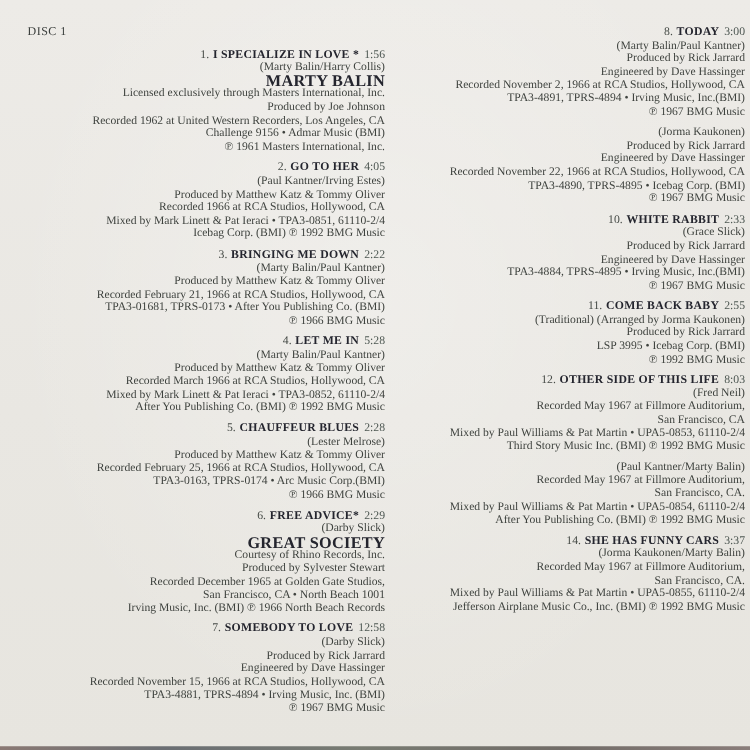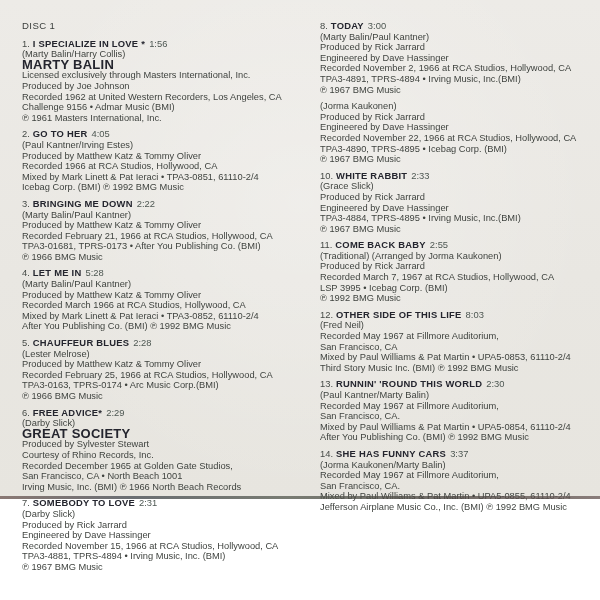--- a/index.html
+++ b/index.html
@@ -5,25 +5,25 @@
   html, body {
     margin: 0;
     padding: 0;
     width: 600px;
     height: 600px;
     overflow: hidden;
   }
   .page {
     position: relative;
     width: 600px;
-    height: 499px;
+    height: 600px;
     background:
       radial-gradient(ellipse at 50% 40%, rgba(255,255,255,0.25), rgba(0,0,0,0) 70%),
       linear-gradient(180deg, #edebe7 0%, #e9e7e2 55%, #e7e5df 100%);
-    font-family: Liberation Sans, sans-serif;
+    font-family: Liberation Serif, serif;
     color: #3e423e;
   }
   
   .scan-edge {
     position: absolute;
     left: 0;
     bottom: 0;
     width: 100%;
     height: 3px;
     background: linear-gradient(90deg, #6b5550 0%, #41474f 22%, #53584e 48%, #4a4440 75%, #6a5a58 100%);
@@ -37,20 +37,21 @@
   .col-2 { left: 320px; width: 276px; }
   .disc-label {
     font-size: 9.6px;
     line-height: 10.6px;
     letter-spacing: 0.4px;
     margin-bottom: 7px;
     color: #3a3e3c;
   }
   .track {
     margin-bottom: 6px;
+    text-align: right;
   }
   .t-head {
     font-size: 9.4px;
     line-height: 10.6px;
     white-space: nowrap;
   }
   .t-num {
     color: #454a46;
     margin-right: 3px;
   }
@@ -123,28 +124,28 @@
         <div class="t-line">(Lester Melrose)</div>
         <div class="t-line">Produced by Matthew Katz &amp; Tommy Oliver</div>
         <div class="t-line">Recorded February 25, 1966 at RCA Studios, Hollywood, CA</div>
         <div class="t-line">TPA3-0163, TPRS-0174 • Arc Music Corp.(BMI)</div>
         <div class="t-line">℗ 1966 BMG Music</div>
       </div>
       <div class="track">
         <div class="t-head"><span class="t-num">6.</span><span class="t-title">FREE ADVICE*</span><span class="t-time">2:29</span></div>
         <div class="t-line">(Darby Slick)</div>
         <div class="t-artist">GREAT SOCIETY</div>
+        <div class="t-line">Courtesy of Rhino Records, Inc.</div>
         <div class="t-line">Produced by Sylvester Stewart</div>
-        <div class="t-line">Courtesy of Rhino Records, Inc.</div>
         <div class="t-line">Recorded December 1965 at Golden Gate Studios,</div>
         <div class="t-line">San Francisco, CA • North Beach 1001</div>
         <div class="t-line">Irving Music, Inc. (BMI) ℗ 1966 North Beach Records</div>
       </div>
       <div class="track">
-        <div class="t-head"><span class="t-num">7.</span><span class="t-title">SOMEBODY TO LOVE</span><span class="t-time">2:31</span></div>
+        <div class="t-head"><span class="t-num">7.</span><span class="t-title">SOMEBODY TO LOVE</span><span class="t-time">12:58</span></div>
         <div class="t-line">(Darby Slick)</div>
         <div class="t-line">Produced by Rick Jarrard</div>
         <div class="t-line">Engineered by Dave Hassinger</div>
         <div class="t-line">Recorded November 15, 1966 at RCA Studios, Hollywood, CA</div>
         <div class="t-line">TPA3-4881, TPRS-4894 • Irving Music, Inc. (BMI)</div>
         <div class="t-line">℗ 1967 BMG Music</div>
       </div>
     </div>
   <div class="col col-2">
       <div class="track">
@@ -169,34 +170,32 @@
         <div class="t-line">(Grace Slick)</div>
         <div class="t-line">Produced by Rick Jarrard</div>
         <div class="t-line">Engineered by Dave Hassinger</div>
         <div class="t-line">TPA3-4884, TPRS-4895 •  Irving Music, Inc.(BMI)</div>
         <div class="t-line">℗ 1967 BMG Music</div>
       </div>
       <div class="track">
         <div class="t-head"><span class="t-num">11.</span><span class="t-title">COME BACK BABY</span><span class="t-time">2:55</span></div>
         <div class="t-line">(Traditional) (Arranged by Jorma Kaukonen)</div>
         <div class="t-line">Produced by Rick Jarrard</div>
-        <div class="t-line">Recorded March 7, 1967 at RCA Studios, Hollywood, CA</div>
         <div class="t-line">LSP 3995 • Icebag Corp. (BMI)</div>
         <div class="t-line">℗ 1992 BMG Music</div>
       </div>
       <div class="track">
         <div class="t-head"><span class="t-num">12.</span><span class="t-title">OTHER SIDE OF THIS LIFE</span><span class="t-time">8:03</span></div>
         <div class="t-line">(Fred Neil)</div>
         <div class="t-line">Recorded May 1967 at Fillmore Auditorium,</div>
         <div class="t-line">San Francisco, CA</div>
         <div class="t-line">Mixed by Paul Williams &amp; Pat Martin • UPA5-0853, 61110-2/4</div>
         <div class="t-line">Third Story Music Inc. (BMI)  ℗ 1992 BMG Music</div>
       </div>
       <div class="track">
-        <div class="t-head"><span class="t-num">13.</span><span class="t-title">RUNNIN' 'ROUND THIS WORLD</span><span class="t-time">2:30</span></div>
         <div class="t-line">(Paul Kantner/Marty Balin)</div>
         <div class="t-line">Recorded May 1967 at Fillmore Auditorium,</div>
         <div class="t-line">San Francisco, CA.</div>
         <div class="t-line">Mixed by Paul Williams &amp; Pat Martin  • UPA5-0854, 61110-2/4</div>
         <div class="t-line">After You Publishing Co. (BMI)  ℗ 1992 BMG Music</div>
       </div>
       <div class="track">
         <div class="t-head"><span class="t-num">14.</span><span class="t-title">SHE HAS FUNNY CARS</span><span class="t-time">3:37</span></div>
         <div class="t-line">(Jorma Kaukonen/Marty Balin)</div>
         <div class="t-line">Recorded May 1967 at Fillmore Auditorium,</div>

